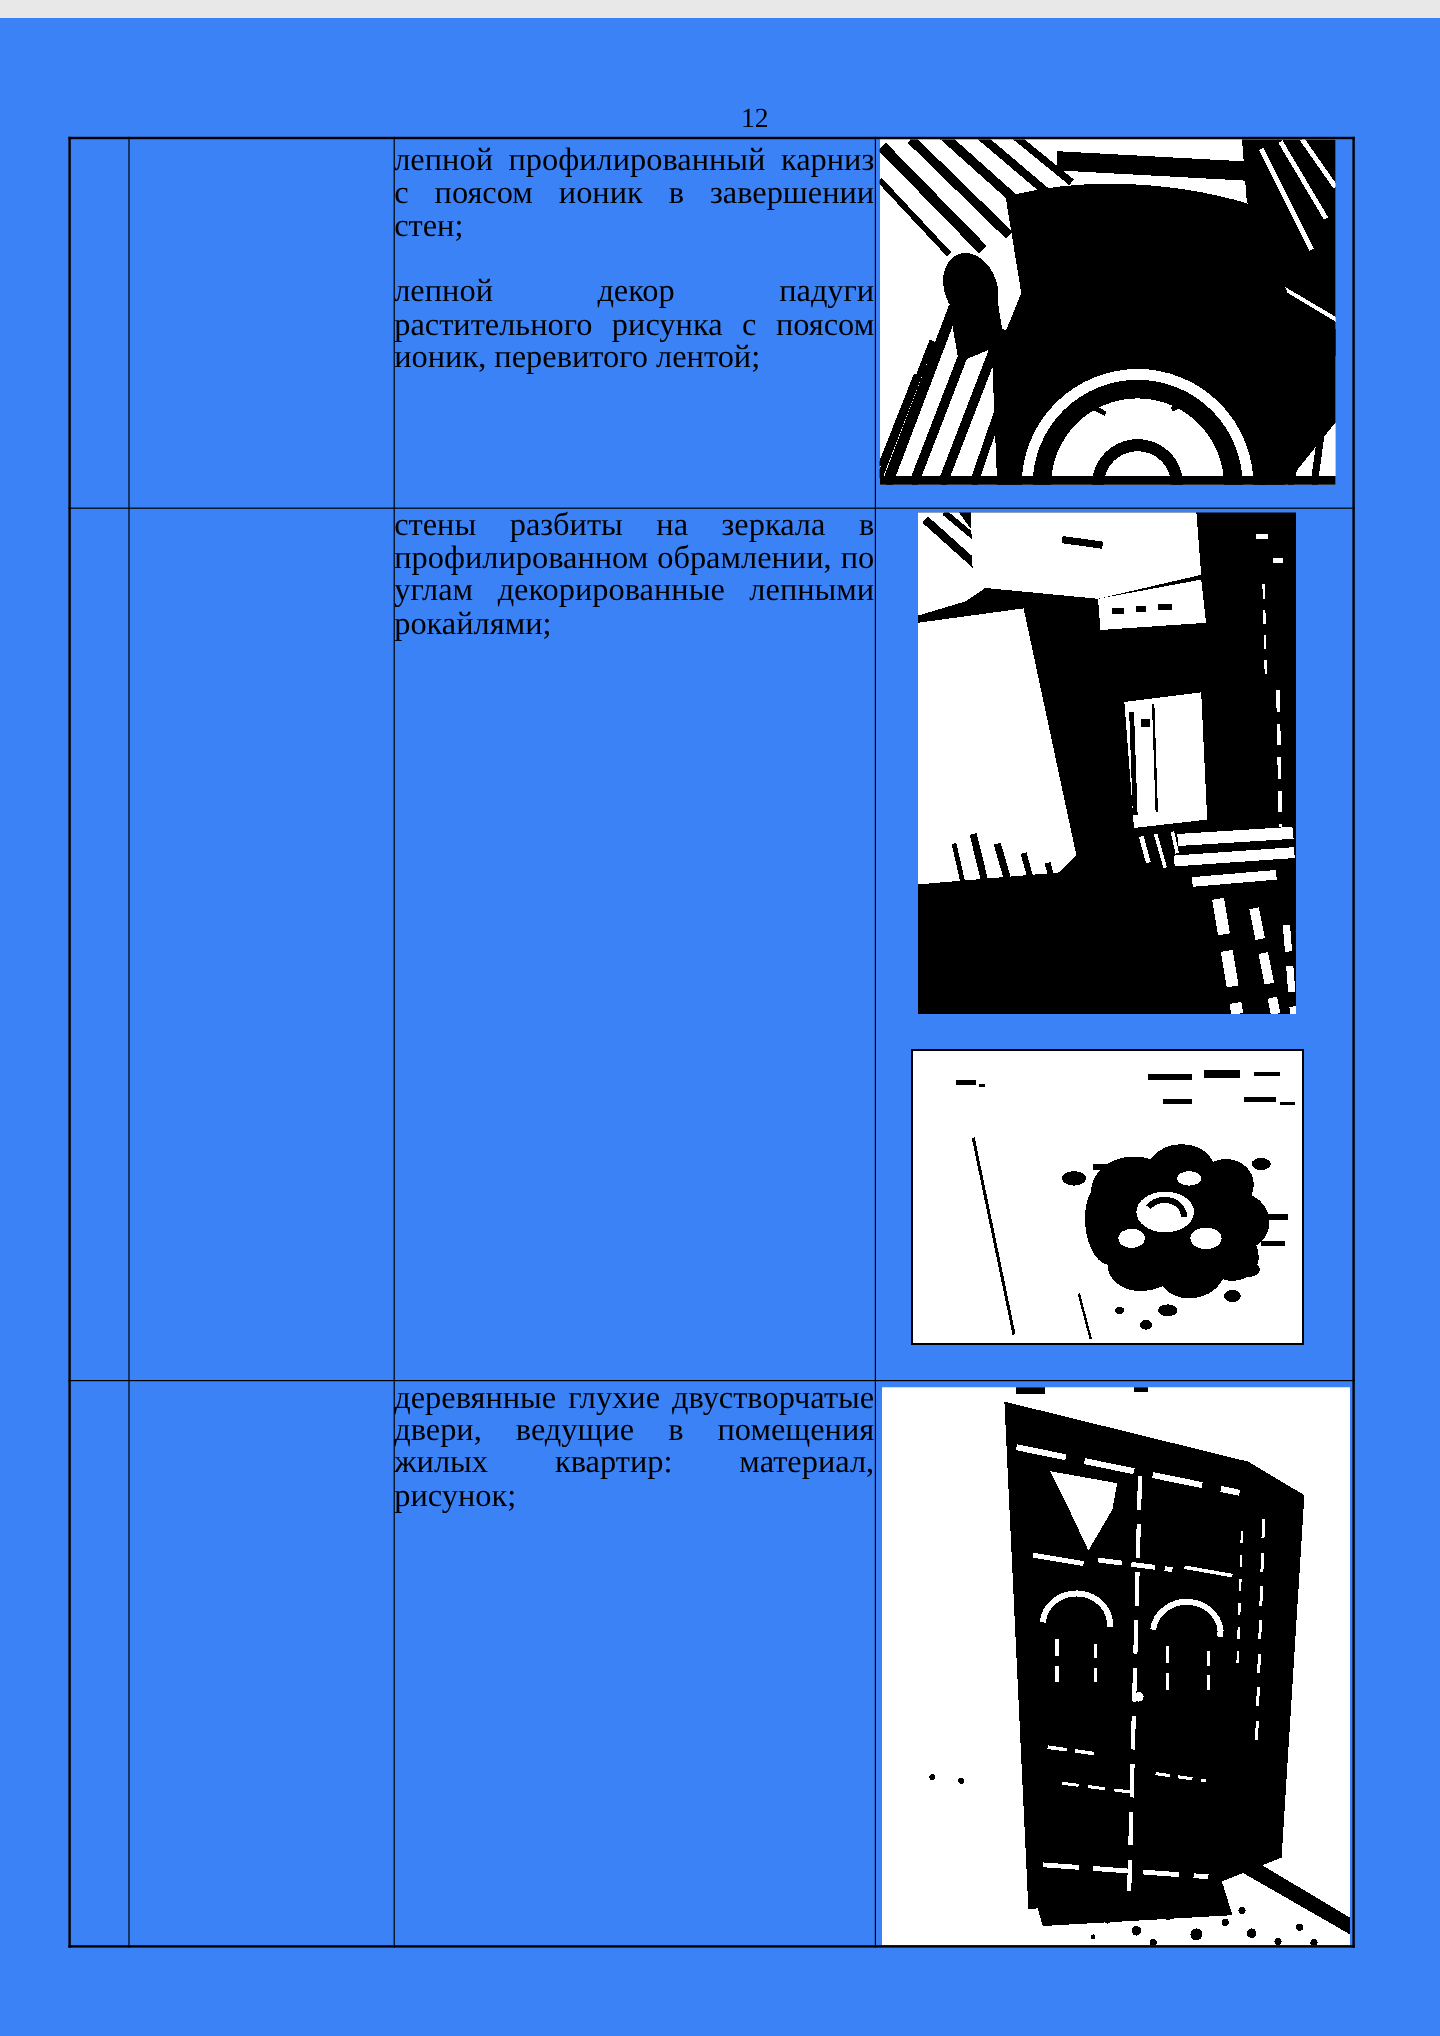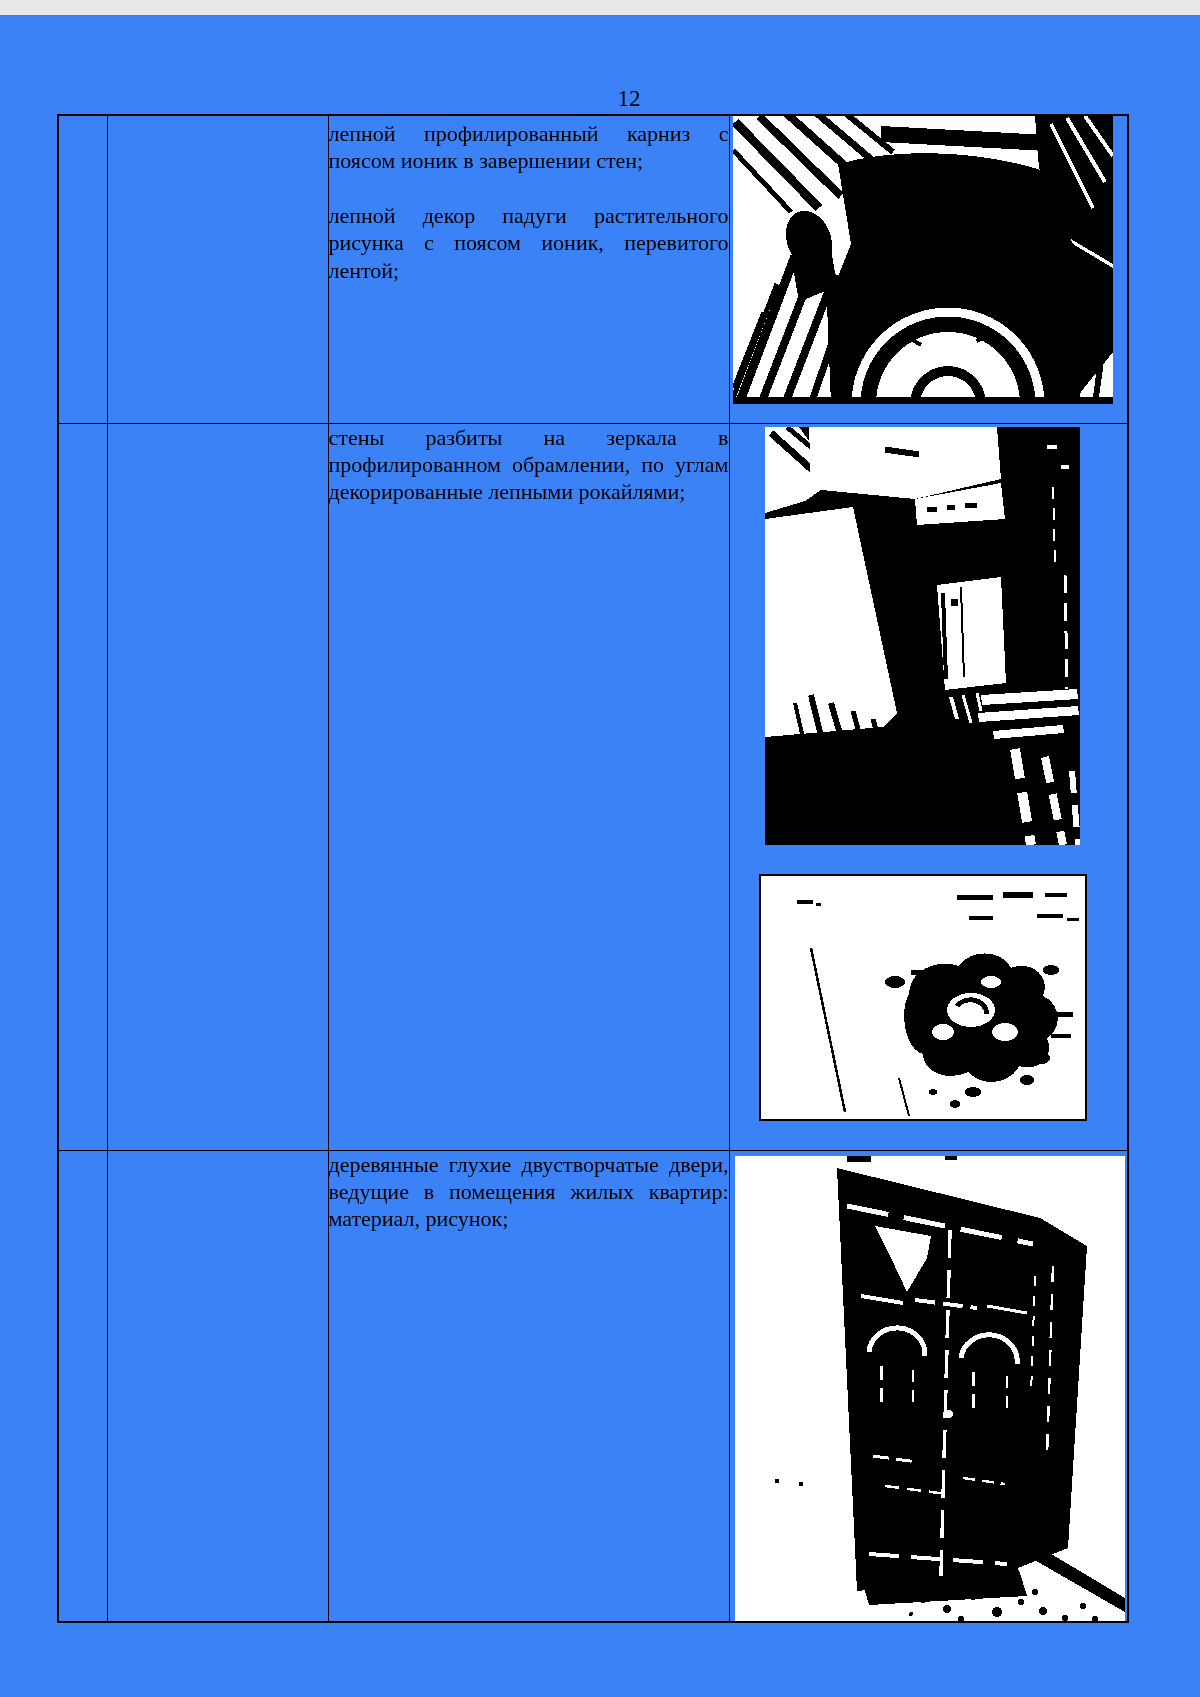--- a/index.html
+++ b/index.html
@@ -27,21 +27,21 @@
     table-layout:fixed;
     border:2px solid #000;
   }
   table.doc td{
     border:1px solid #000;
     vertical-align:top;
     padding:0;
   }
   td.desc{
     padding:9px 18px 0 10px;
-    font-size:22px;
+    font-size:27px;
     line-height:27.4px;
     text-align:justify;
   }
   tr.r1 td.desc{padding-top:4px;}
   td.desc p{margin:0;}
   td.desc p + p{margin-top:27px;}
   td.photos{padding:0;overflow:hidden;}
   figure{margin:0;padding:0;}
   figure svg{display:block;image-rendering:pixelated;}
   .fig-r1{margin:0 0 0 3px;}

